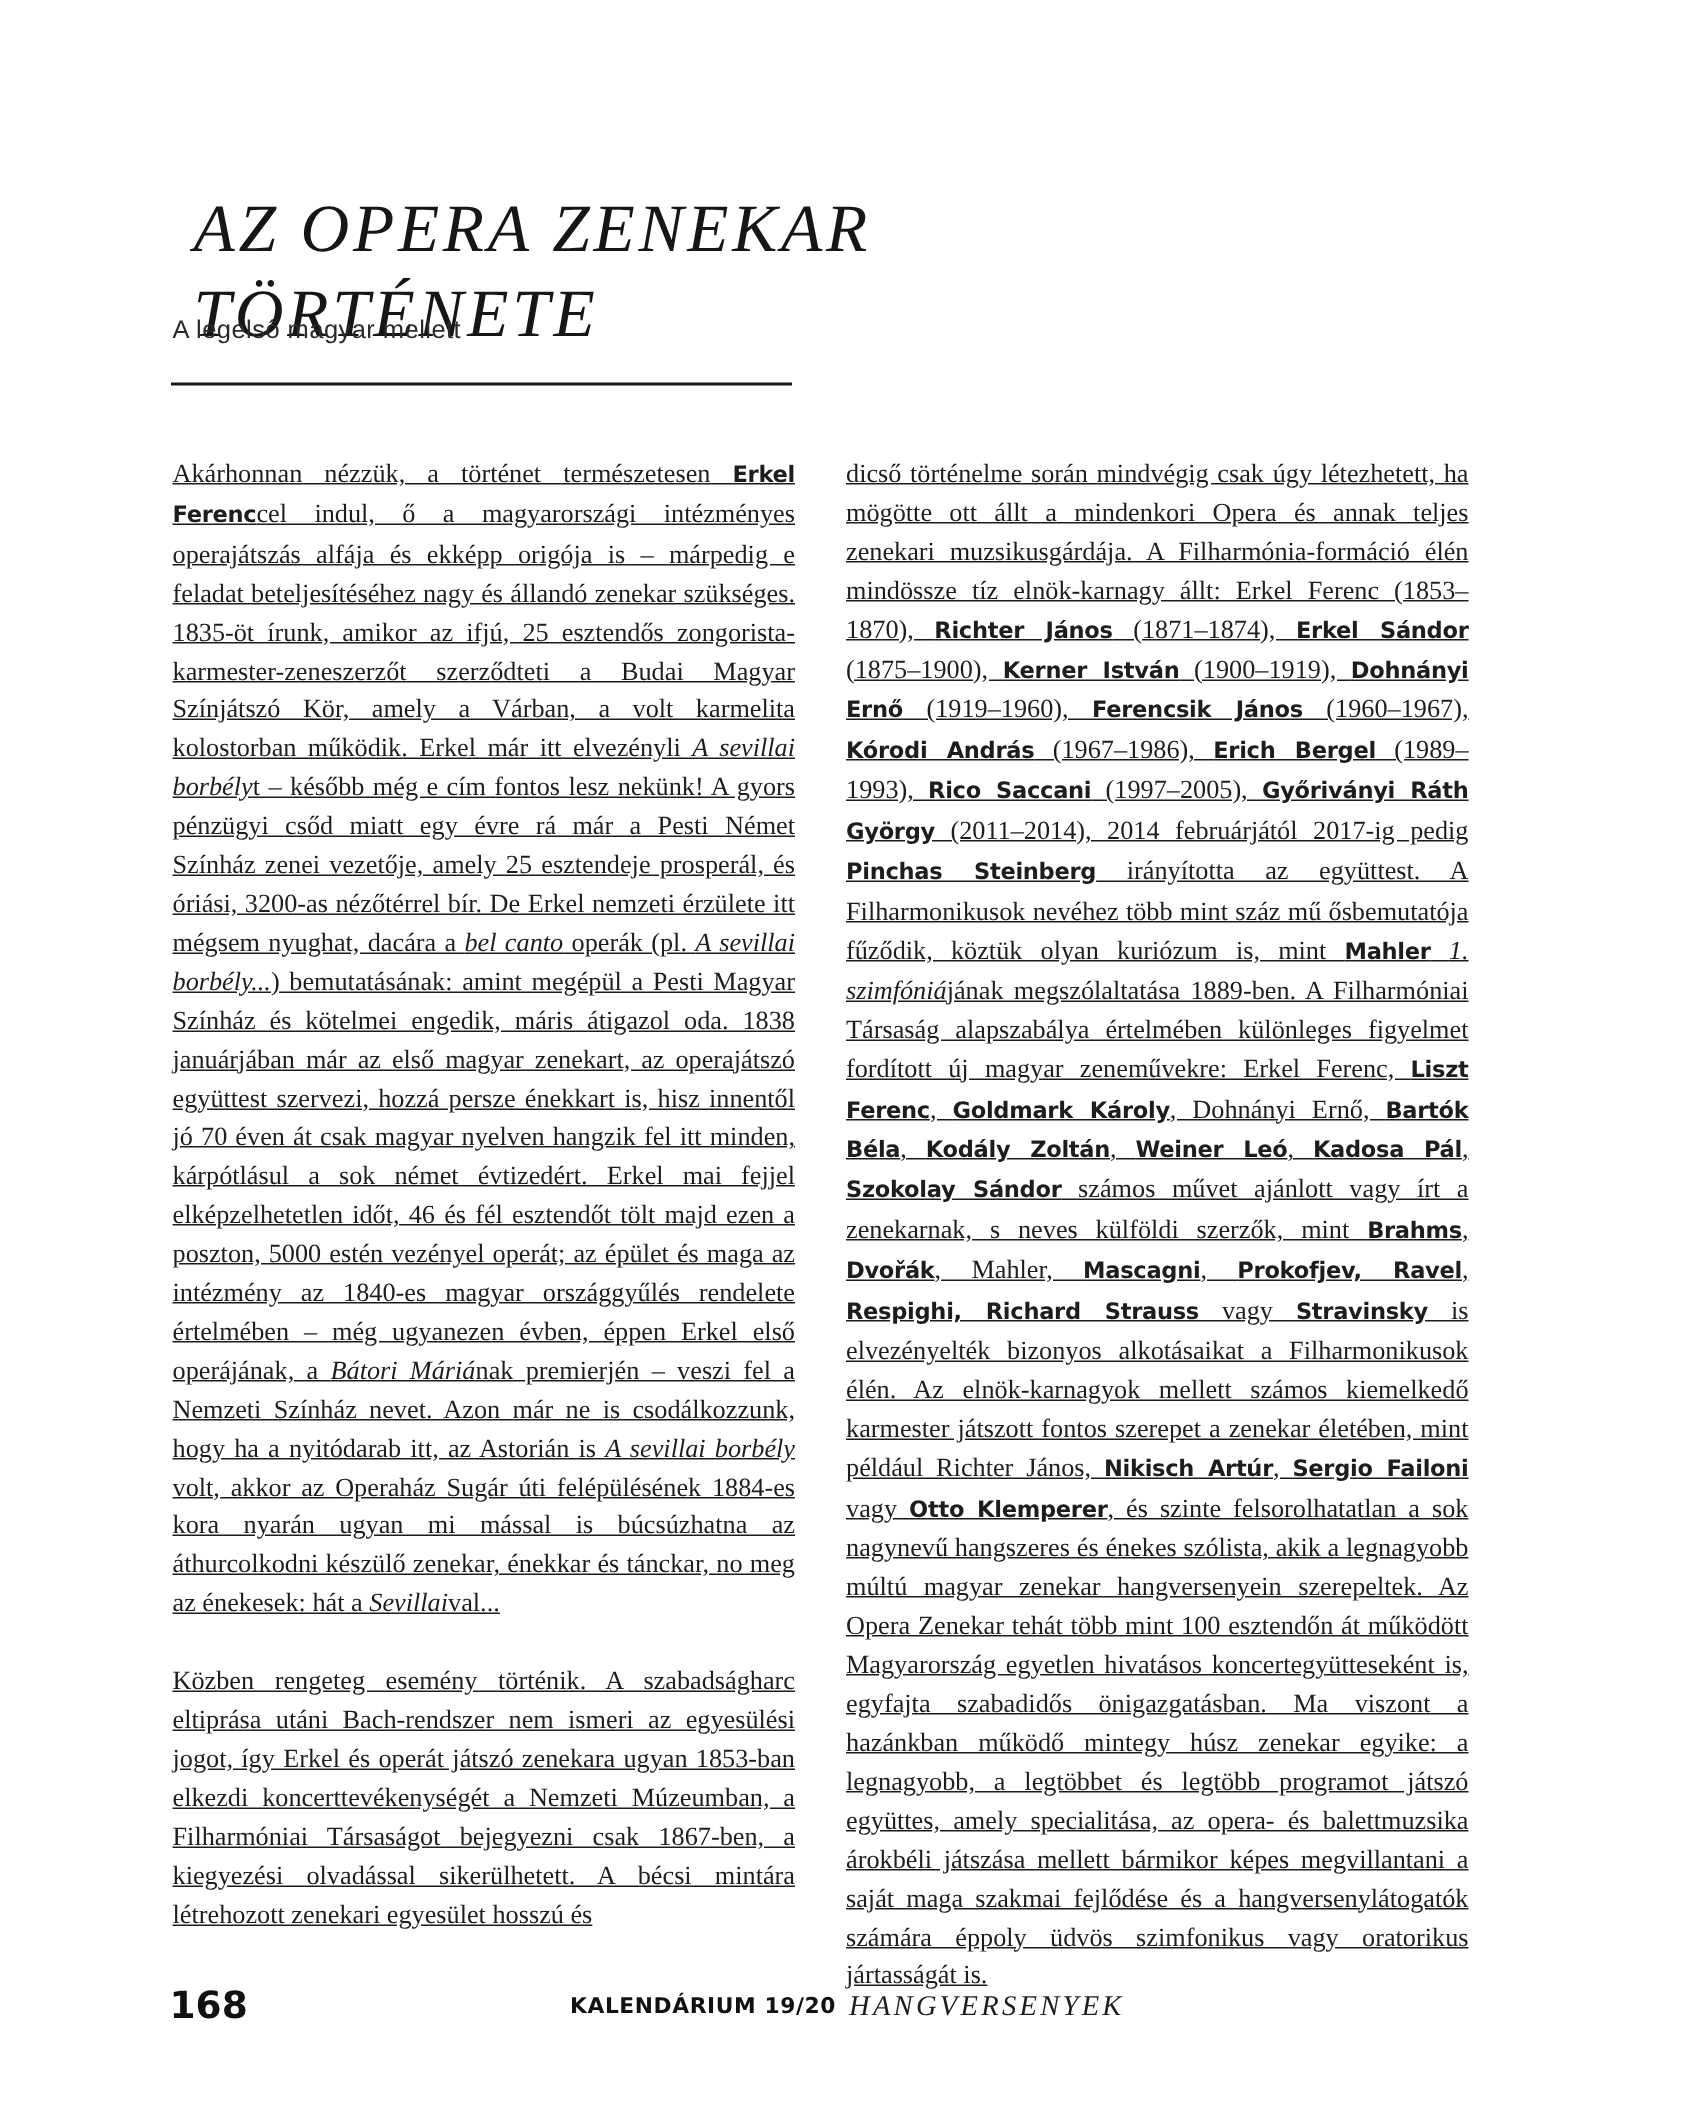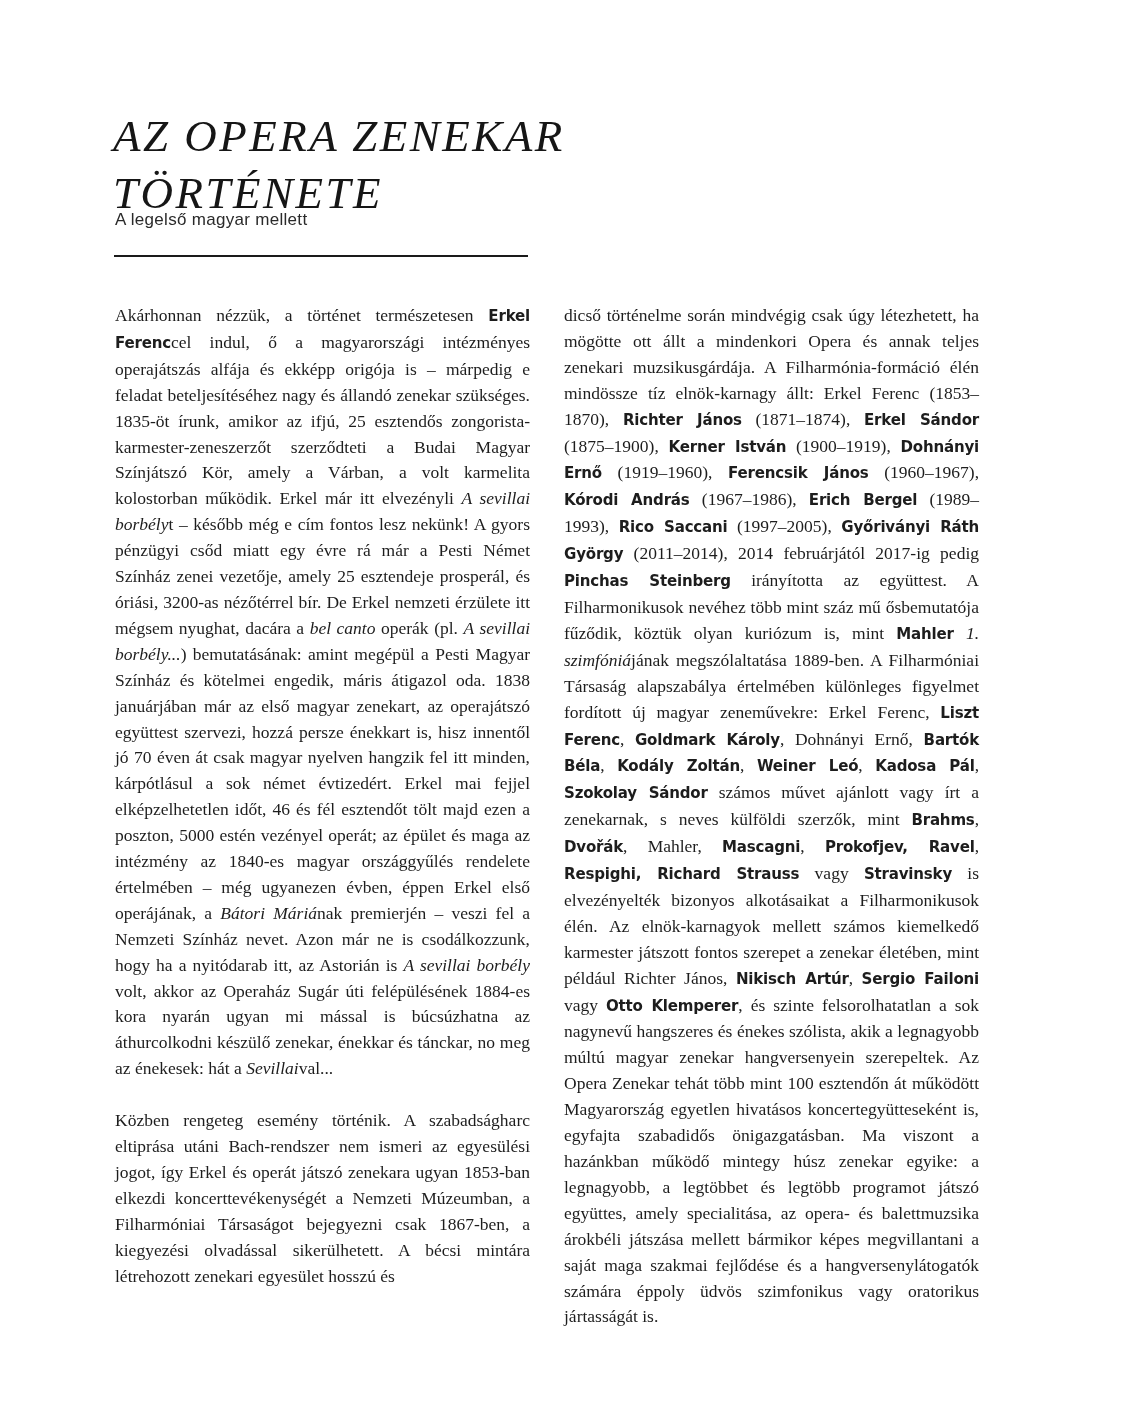--- a/index.html
+++ b/index.html
@@ -31,21 +31,21 @@
     position: absolute; left: 114px; top: 255px;
     width: 414px; height: 2px; background: #1a1a1a;
   }
 
   
   .columns {
     position: absolute; left: 115px; top: 303px;
     width: 864px;
     display: flex; gap: 34px;
   }
-  .col { width: 415px; }
+  .col { width: 415px; text-decoration: underline; }
   .col p {
     margin: 0 0 26px 0;
     font-size: 17.5px; line-height: 25.9px;
     text-align: justify;
     color: #1d1d1d;
   }
   .col p:last-child { margin-bottom: 0; }
   .run-n { font-style: normal; }
   .run-i { font-style: italic; }
   .run-b {
@@ -73,33 +73,38 @@
     font-family: "Liberation Serif", serif;
     font-style: italic; font-size: 19px;
     letter-spacing: 2.2px; color: #1d1d1d;
   }
 </style>
 </head>
 <body>
 
 <div class="page">
 
-  <h1 class="title" style="margin:0;">
+  <h1 class="title" style="margin:16px;">
     <span>AZ OPERA ZENEKAR</span><br>
     <span>TÖRTÉNETE</span>
   </h1>
 
   <div class="subtitle">A legelső magyar mellett</div>
 
   <div class="divider"></div>
 
   <div class="columns">
     <div class="col">
         <p><span class="run-n">Akárhonnan nézzük, a történet természetesen </span><span class="run-b">Erkel Ferenc</span><span class="run-n">cel indul, ő a magyarországi intézményes operajátszás alfája és ekképp origója is – márpedig e feladat beteljesítéséhez nagy és állandó zenekar szükséges. 1835-öt írunk, amikor az ifjú, 25 esztendős zongorista-karmester-zeneszerzőt szerződteti a Budai Magyar Színjátszó Kör, amely a Várban, a volt karmelita kolostorban működik. Erkel már itt elvezényli </span><span class="run-i">A sevillai borbély</span><span class="run-n">t – később még e cím fontos lesz nekünk! A gyors pénzügyi csőd miatt egy évre rá már a Pesti Német Színház zenei vezetője, amely 25 esztendeje prosperál, és óriási, 3200-as nézőtérrel bír. De Erkel nemzeti érzülete itt mégsem nyughat, dacára a </span><span class="run-i">bel canto</span><span class="run-n"> operák (pl. </span><span class="run-i">A sevillai borbély...</span><span class="run-n">) bemutatásának: amint megépül a Pesti Magyar Színház és kötelmei engedik, máris átigazol oda. 1838 januárjában már az első magyar zenekart, az operajátszó együttest szervezi, hozzá persze énekkart is, hisz innentől jó 70 éven át csak magyar nyelven hangzik fel itt minden, kárpótlásul a sok német évtizedért. Erkel mai fejjel elképzelhetetlen időt, 46 és fél esztendőt tölt majd ezen a poszton, 5000 estén vezényel operát; az épület és maga az intézmény az 1840-es magyar országgyűlés rendelete értelmében – még ugyanezen évben, éppen Erkel első operájának, a </span><span class="run-i">Bátori Máriá</span><span class="run-n">nak premierjén – veszi fel a Nemzeti Színház nevet. Azon már ne is csodálkozzunk, hogy ha a nyitódarab itt, az Astorián is </span><span class="run-i">A sevillai borbély</span><span class="run-n"> volt, akkor az Operaház Sugár úti felépülésének 1884-es kora nyarán ugyan mi mással is búcsúzhatna az áthurcolkodni készülő zenekar, énekkar és tánckar, no meg az énekesek: hát a </span><span class="run-i">Sevillai</span><span class="run-n">val...</span></p>
         <p><span class="run-n">Közben rengeteg esemény történik. A szabadságharc eltiprása utáni Bach-rendszer nem ismeri az egyesülési jogot, így Erkel és operát játszó zenekara ugyan 1853-ban elkezdi koncerttevékenységét a Nemzeti Múzeumban, a Filharmóniai Társaságot bejegyezni csak 1867-ben, a kiegyezési olvadással sikerülhetett. A bécsi mintára létrehozott zenekari egyesület hosszú és</span></p>
       </div>
     <div class="col">
         <p><span class="run-n">dicső történelme során mindvégig csak úgy létezhetett, ha mögötte ott állt a mindenkori Opera és annak teljes zenekari muzsikusgárdája. A Filharmónia-formáció élén mindössze tíz elnök-karnagy állt: Erkel Ferenc (1853–1870), </span><span class="run-b">Richter János</span><span class="run-n"> (1871–1874), </span><span class="run-b">Erkel Sándor</span><span class="run-n"> (1875–1900), </span><span class="run-b">Kerner István</span><span class="run-n"> (1900–1919), </span><span class="run-b">Dohnányi Ernő</span><span class="run-n"> (1919–1960), </span><span class="run-b">Ferencsik János</span><span class="run-n"> (1960–1967), </span><span class="run-b">Kórodi András</span><span class="run-n"> (1967–1986), </span><span class="run-b">Erich Bergel</span><span class="run-n"> (1989–1993), </span><span class="run-b">Rico Saccani</span><span class="run-n"> (1997–2005), </span><span class="run-b">Győriványi Ráth György</span><span class="run-n"> (2011–2014), 2014 februárjától 2017-ig pedig </span><span class="run-b">Pinchas Steinberg</span><span class="run-n"> irányította az együttest. A Filharmonikusok nevéhez több mint száz mű ősbemutatója fűződik, köztük olyan kuriózum is, mint </span><span class="run-b">Mahler</span><span class="run-n"> </span><span class="run-i">1. szimfóniá</span><span class="run-n">jának megszólaltatása 1889-ben. A Filharmóniai Társaság alapszabálya értelmében különleges figyelmet fordított új magyar zeneművekre: Erkel Ferenc, </span><span class="run-b">Liszt Ferenc</span><span class="run-n">, </span><span class="run-b">Goldmark Károly</span><span class="run-n">, Dohnányi Ernő, </span><span class="run-b">Bartók Béla</span><span class="run-n">, </span><span class="run-b">Kodály Zoltán</span><span class="run-n">, </span><span class="run-b">Weiner Leó</span><span class="run-n">, </span><span class="run-b">Kadosa Pál</span><span class="run-n">, </span><span class="run-b">Szokolay Sándor</span><span class="run-n"> számos művet ajánlott vagy írt a zenekarnak, s neves külföldi szerzők, mint </span><span class="run-b">Brahms</span><span class="run-n">, </span><span class="run-b">Dvořák</span><span class="run-n">, Mahler, </span><span class="run-b">Mascagni</span><span class="run-n">, </span><span class="run-b">Prokofjev, Ravel</span><span class="run-n">, </span><span class="run-b">Respighi, Richard Strauss</span><span class="run-n"> vagy </span><span class="run-b">Stravinsky</span><span class="run-n"> is elvezényelték bizonyos alkotásaikat a Filharmonikusok élén. Az elnök-karnagyok mellett számos kiemelkedő karmester játszott fontos szerepet a zenekar életében, mint például Richter János, </span><span class="run-b">Nikisch Artúr</span><span class="run-n">, </span><span class="run-b">Sergio Failoni</span><span class="run-n"> vagy </span><span class="run-b">Otto Klemperer</span><span class="run-n">, és szinte felsorolhatatlan a sok nagynevű hangszeres és énekes szólista, akik a legnagyobb múltú magyar zenekar hangversenyein szerepeltek. Az Opera Zenekar tehát több mint 100 esztendőn át működött Magyarország egyetlen hivatásos koncertegyütteseként is, egyfajta szabadidős önigazgatásban. Ma viszont a hazánkban működő mintegy húsz zenekar egyike: a legnagyobb, a legtöbbet és legtöbb programot játszó együttes, amely specialitása, az opera- és balettmuzsika árokbéli játszása mellett bármikor képes megvillantani a saját maga szakmai fejlődése és a hangversenylátogatók számára éppoly üdvös szimfonikus vagy oratorikus jártasságát is.</span></p>
       </div>
   </div>
 
+  <div class="footer">
+    <span class="page-number">168</span>
+    <span class="publication">KALENDÁRIUM 19/20</span>
+    <span class="section">HANGVERSENYEK</span>
+  </div>
 
 </div>
 
 </body></html>

